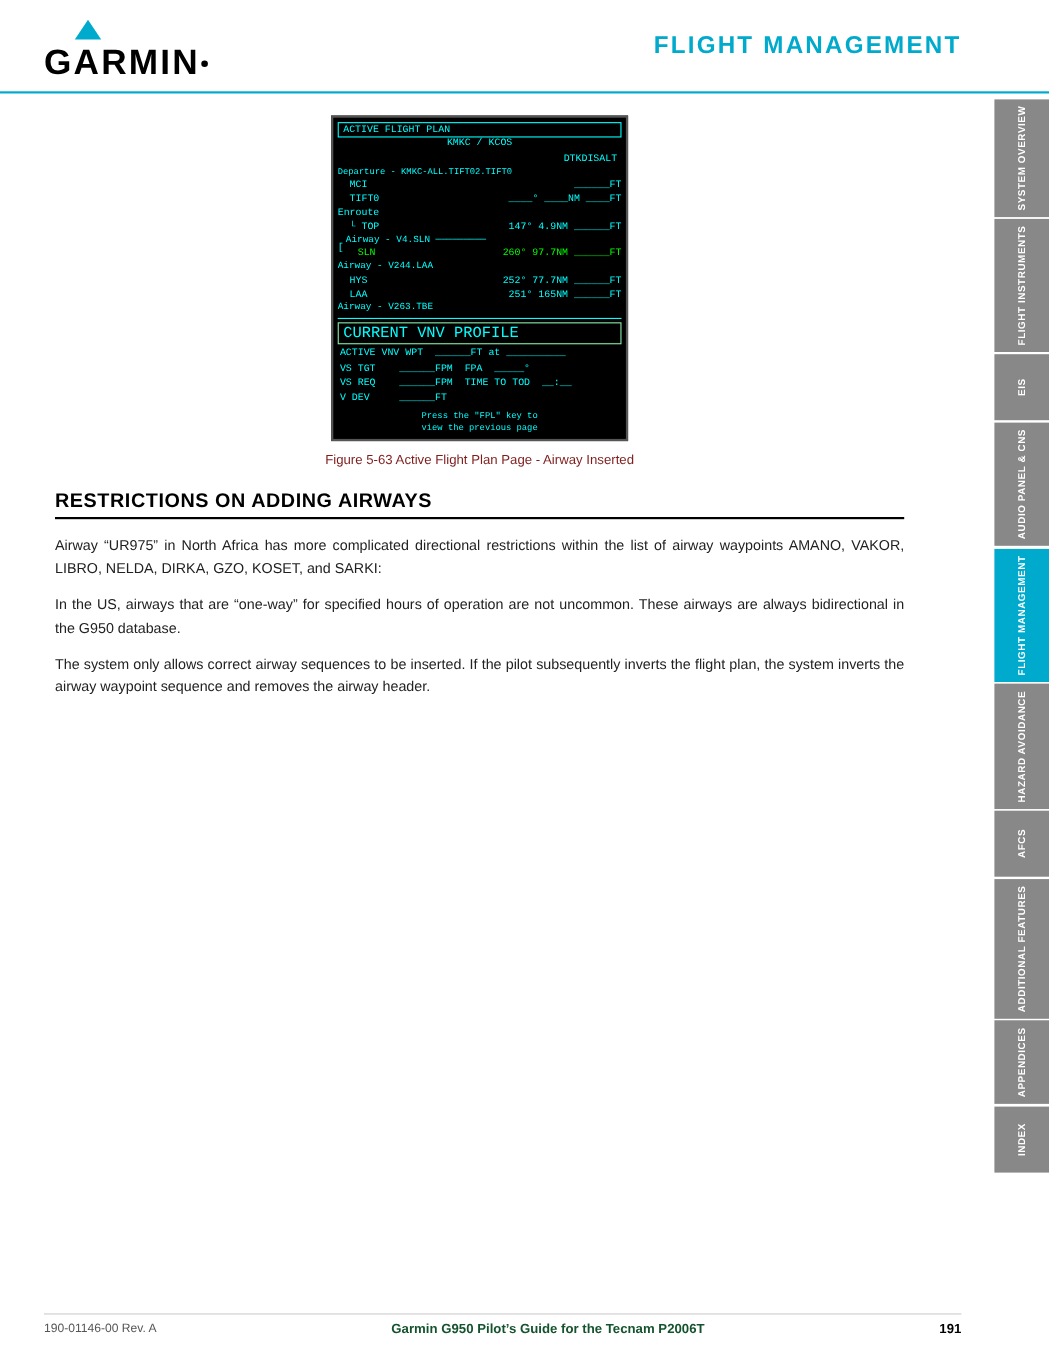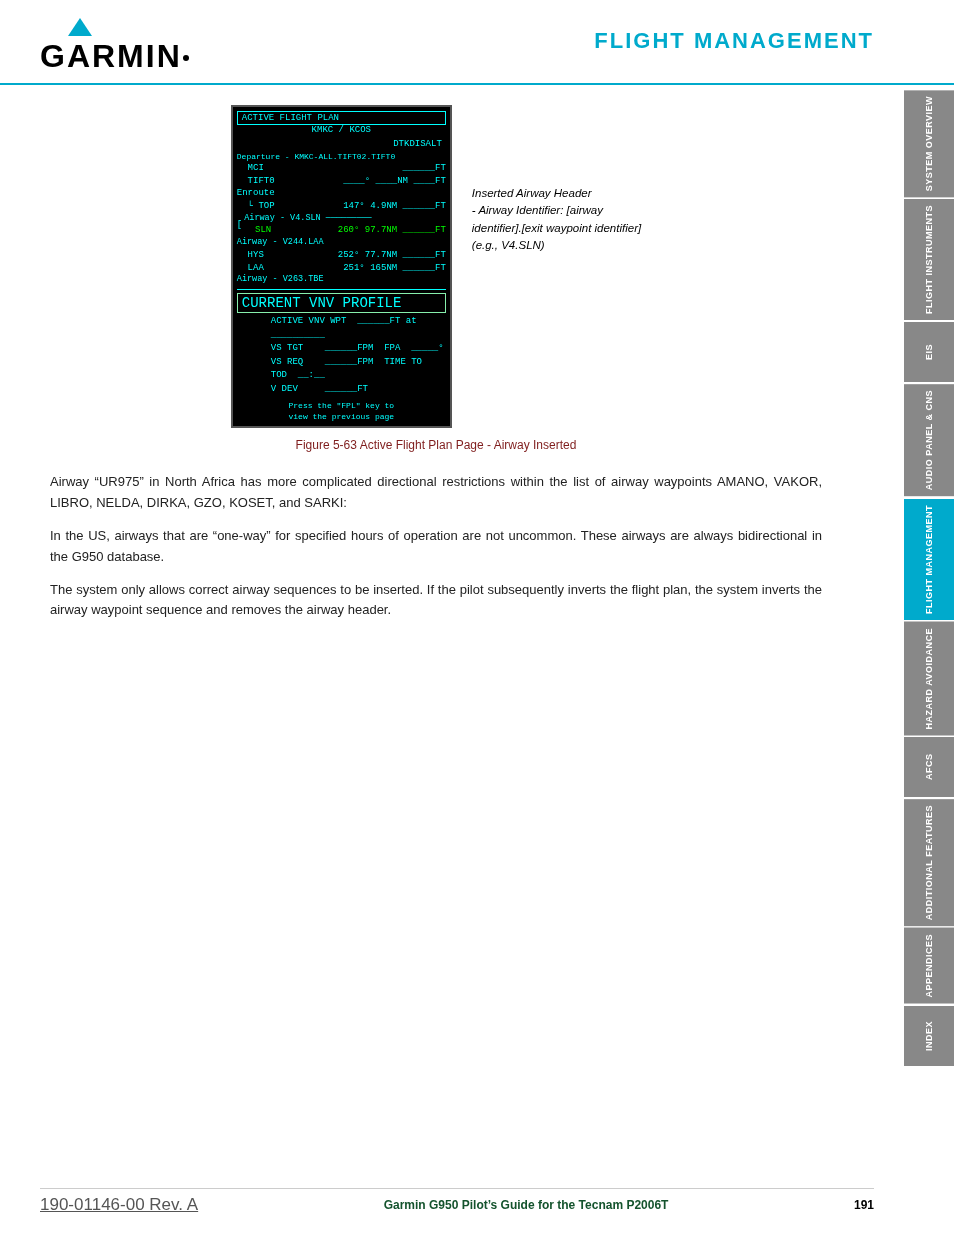--- a/index.html
+++ b/index.html
@@ -113,21 +113,21 @@
       gap: 20px;
     }
 
     
     .screen {
       background: #000;
       color: #0ff;
       font-family: 'Courier New', monospace;
       font-size: 10px;
       border: 2px solid #555;
-      width: 221px;
+      width: 270px;
       padding: 0;
       position: relative;
     }
     .screen-header {
       border: 1px solid #0ff;
       margin: 4px 4px 0 4px;
       padding: 1px 4px;
       font-size: 9px;
       color: #0ff;
     }
@@ -171,21 +171,20 @@
       padding: 1px 4px;
       font-size: 14px;
       color: #0ff;
     }
     .screen-vnv-row {
       display: flex;
       padding: 0 6px;
       font-size: 9px;
       line-height: 1.5;
       color: #0ff;
-      margin-left: 32px;
     }
     .screen-footer {
       text-align: center;
       color: #0ff;
       font-size: 8px;
       padding: 4px;
       line-height: 1.4;
     }
 
     .annotation-box {
@@ -242,23 +241,22 @@
       bottom: 20px;
       left: 40px;
       right: 80px;
       display: flex;
       justify-content: space-between;
       align-items: center;
       border-top: 1px solid #ccc;
       padding-top: 6px;
     }
     .footer-left {
-      font-size: 17px;
+      font-size: 11px;
       color: #555;
-      text-decoration: underline;
     }
     .footer-center {
       font-size: 12px;
       font-weight: bold;
       color: #14532d;
     }
     .footer-right {
       font-size: 12px;
       font-weight: bold;
       color: #000;
@@ -367,33 +365,26 @@
         </div>
         <div class="screen-vnv-row">
           <span>V DEV&nbsp;&nbsp;&nbsp;&nbsp;&nbsp;______FT</span>
         </div>
 
         <div class="screen-footer">
           Press the "FPL" key to<br>view the previous page
         </div>
       </div>
 
-      <div class="annotation-box">
-        <div style="font-style:italic; font-size:11.5px; line-height:1.5;">
-          <em>Inserted Airway Header</em><br>
-          <span>- Airway Identifier: [airway</span><br>
-          <span>  identifier].[exit waypoint identifier]</span><br>
-          <span>  (e.g., V4.SLN)</span>
-        </div>
-      </div>
     </div>
   </div>
 
   <div class="figure-caption">Figure 5-63  Active Flight Plan Page - Airway Inserted</div>
 
+  <div class="section-heading">RESTRICTIONS ON ADDING AIRWAYS</div>
 
   <p class="body-para">Airway “UR975” in North Africa has more complicated directional restrictions within the list of airway waypoints AMANO, VAKOR, LIBRO, NELDA, DIRKA, GZO, KOSET, and SARKI:</p>
 
 
   <p class="body-para">In the US, airways that are “one-way” for specified hours of operation are not uncommon.  These airways are always bidirectional in the G950 database.</p>
   <p class="body-para">The system only allows correct airway sequences to be inserted.  If the pilot subsequently inverts the flight plan, the system inverts the airway waypoint sequence and removes the airway header.</p>
 
 </div>
 
 <div class="page-footer">

